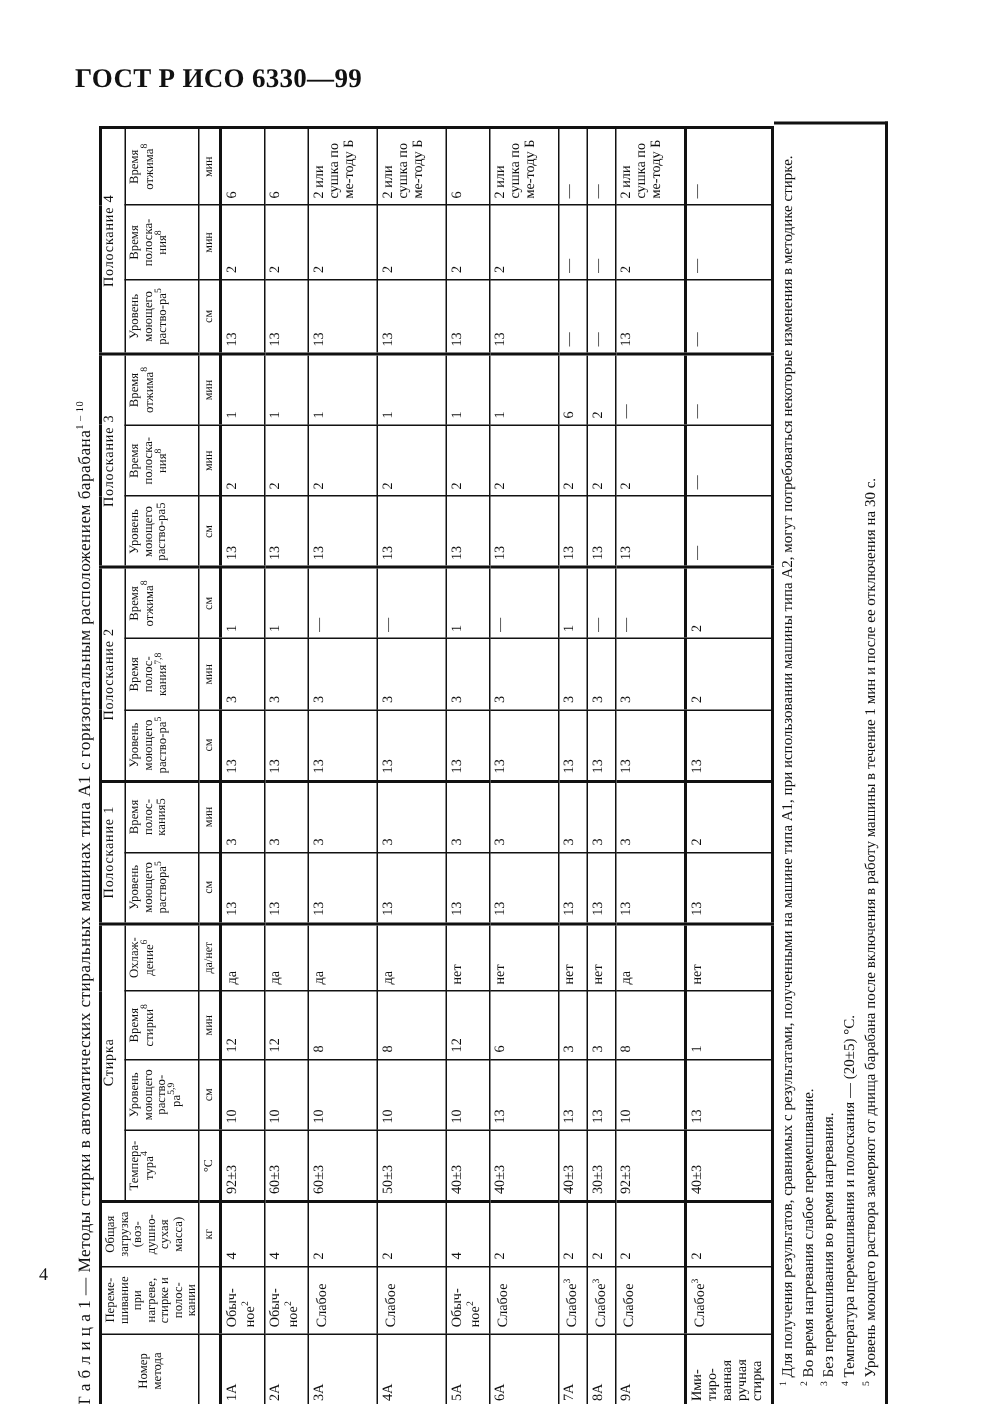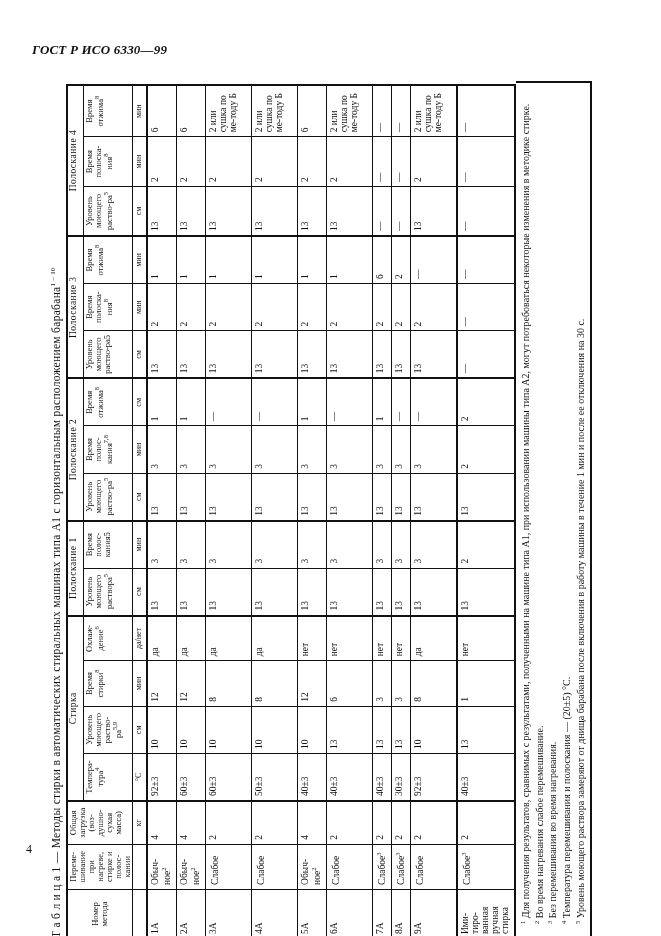--- a/index.html
+++ b/index.html
@@ -1,18 +1,18 @@
 <!DOCTYPE html>
 <html><head>
 <meta charset="utf-8">
 <style>
   html, body { margin:0; padding:0; background:#fff; }
   body { width:661px; height:936px; position:relative; overflow:hidden;
          font-family:"Liberation Serif", "DejaVu Serif", serif; color:#111; }
-  .doc-header { position:absolute; left:32px; top:42px; font-weight:bold; font-size:13px; letter-spacing:0.2px;font-style:italic; }
+  .doc-header { position:absolute; left:50px; top:42px; font-weight:bold; font-size:18px; letter-spacing:0.2px; }
   .page-number { position:absolute; left:26px; top:842px; font-size:12px; }
   
   .rot { position:absolute; left:40px; top:80px; width:860px; height:592px; }
   .rot-inner { position:absolute; left:0; top:0; width:860px; height:592px;
                transform-origin:0 0; transform: translate(0px, 860px) rotate(-90deg); }
   .caption { font-size:11.5px; height:26px; line-height:26px; padding-left:2px; white-space:nowrap; letter-spacing:0.3px; }
   .caption sup { font-size:7px; }
   table { border-collapse:collapse; width:856px; font-size:8.5px; table-layout:fixed; }
   td, th { border:1px solid #111; padding:1px 2px; vertical-align:top; text-align:center; font-weight:normal; line-height:1.05; }
   th.grp { font-size:9.5px; letter-spacing:0.5px; }

